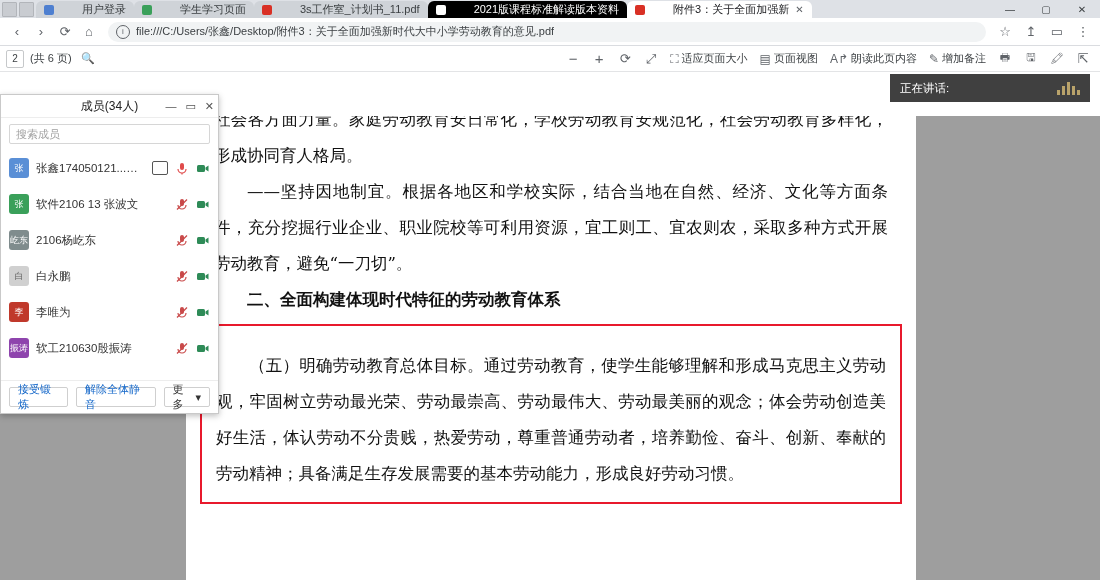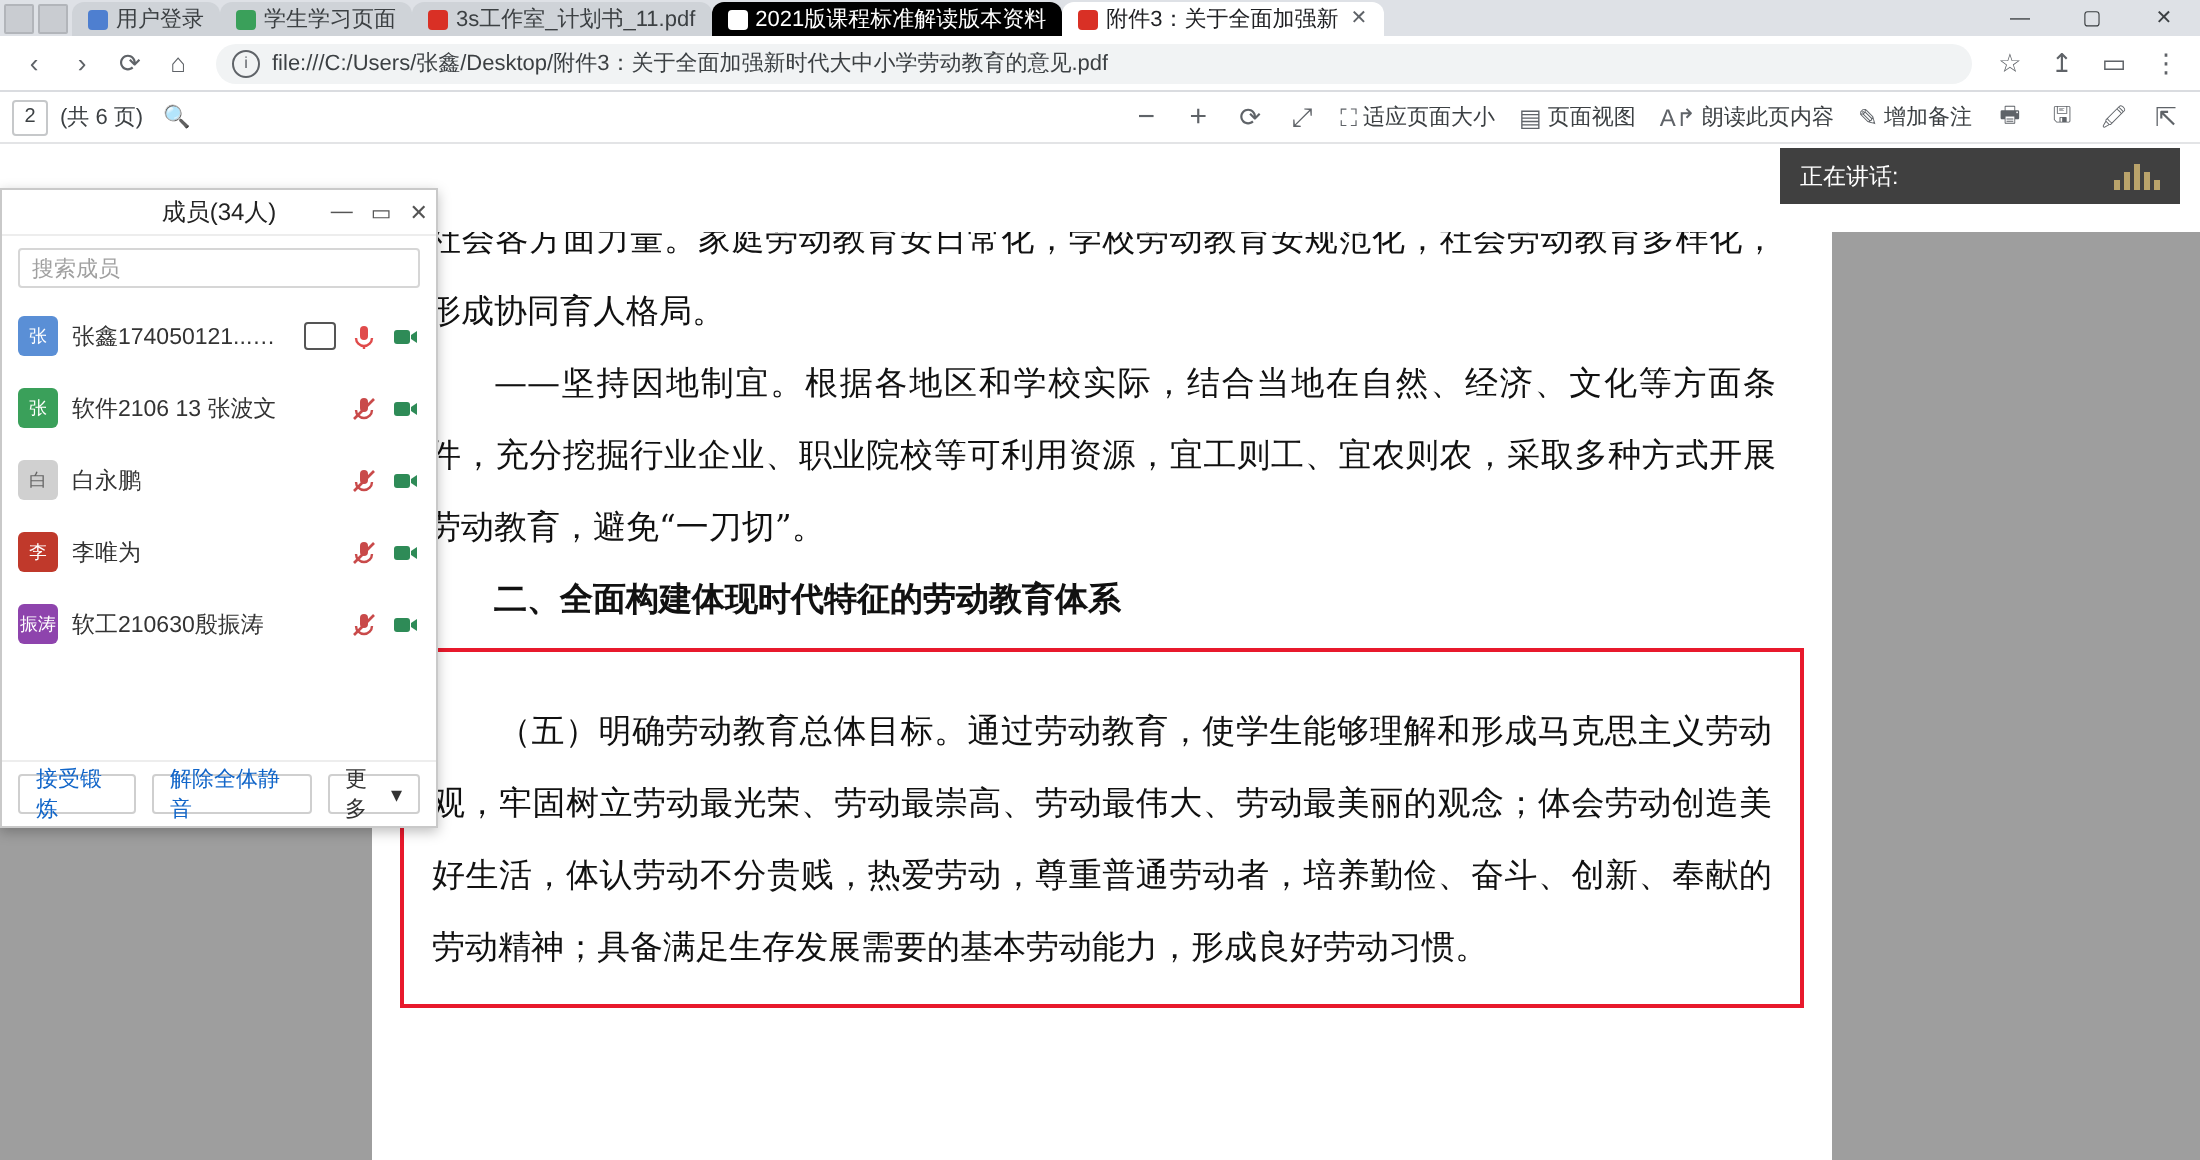--- a/index.html
+++ b/index.html
@@ -18,21 +18,21 @@
   }
   .sys-left{display:flex;align-items:center;height:18px;padding:0 2px;gap:2px;}
   .sys-box{width:13px;height:13px;background:#c9ccd1;border:1px solid #b2b5ba;border-radius:1px;}
   .tab{
     height:17px;display:flex;align-items:center;gap:4px;
     padding:0 8px;border-radius:6px 6px 0 0;max-width:210px;
     font-size:11px;color:#3c4043;background:#cfd3d8;position:relative;
     overflow:hidden;white-space:nowrap;
   }
   .tab .favicon{width:10px;height:10px;border-radius:2px;flex:0 0 auto;}
-  .tab .tablabel{overflow:hidden;text-overflow:ellipsis;white-space:nowrap;}
+  .tab .tablabel{overflow:hidden;text-overflow:ellipsis;white-space:nowrap;margin-left:24px;}
   .tab.active{background:#ffffff;color:#202124;}
   .tab.green{background:#000000;color:#fff;}
   .tab .tclose{font-size:10px;color:#5f6368;margin-left:2px;}
   .winbtns{margin-left:auto;display:flex;align-items:center;height:18px;}
   .winbtn{width:36px;height:18px;display:flex;align-items:center;justify-content:center;font-size:10px;color:#3c4043;}
 
   
   .navbar{
     position:absolute;left:0;top:18px;width:1100px;height:28px;
     background:#fff;border-bottom:1px solid #dadce0;display:flex;align-items:center;gap:2px;padding:0 6px;
@@ -275,20 +275,39 @@
           </span>
           <span class="ic-cam">
             <svg width="14" height="13" viewBox="0 0 14 13">
                 <rect x="1" y="3" width="8" height="7" rx="1.5" fill="#2e8b57"></rect>
                 <path d="M9.5 5.5l3-2v6l-3-2z" fill="#2e8b57"></path>
               </svg>
           </span>
         </span>
       </div>
 
+      <div class="mrow">
+        <span class="av" style="background:#7f8c8d">屹东</span>
+        <span class="mname">2106杨屹东</span>
+        <span class="micons">
+          <span class="ic-mic">
+            <svg width="14" height="13" viewBox="0 0 14 13">
+                <rect x="5" y="1" width="4" height="7" rx="2" fill="#c94a4a"></rect>
+                <path d="M3 7a4 4 0 0 0 8 0" stroke="#c94a4a" stroke-width="1.2" fill="none"></path>
+                <line x1="2" y1="11.5" x2="12" y2="1.5" stroke="#c94a4a" stroke-width="1.3"></line>
+              </svg>
+          </span>
+          <span class="ic-cam">
+            <svg width="14" height="13" viewBox="0 0 14 13">
+                <rect x="1" y="3" width="8" height="7" rx="1.5" fill="#2e8b57"></rect>
+                <path d="M9.5 5.5l3-2v6l-3-2z" fill="#2e8b57"></path>
+              </svg>
+          </span>
+        </span>
+      </div>
 
       <div class="mrow">
         <span class="av" style="background:#d0d0d0;color:#666">白</span>
         <span class="mname">白永鹏</span>
         <span class="micons">
           <span class="ic-mic">
             <svg width="14" height="13" viewBox="0 0 14 13">
                 <rect x="5" y="1" width="4" height="7" rx="2" fill="#c94a4a"></rect>
                 <path d="M3 7a4 4 0 0 0 8 0" stroke="#c94a4a" stroke-width="1.2" fill="none"></path>
                 <line x1="2" y1="11.5" x2="12" y2="1.5" stroke="#c94a4a" stroke-width="1.3"></line>

